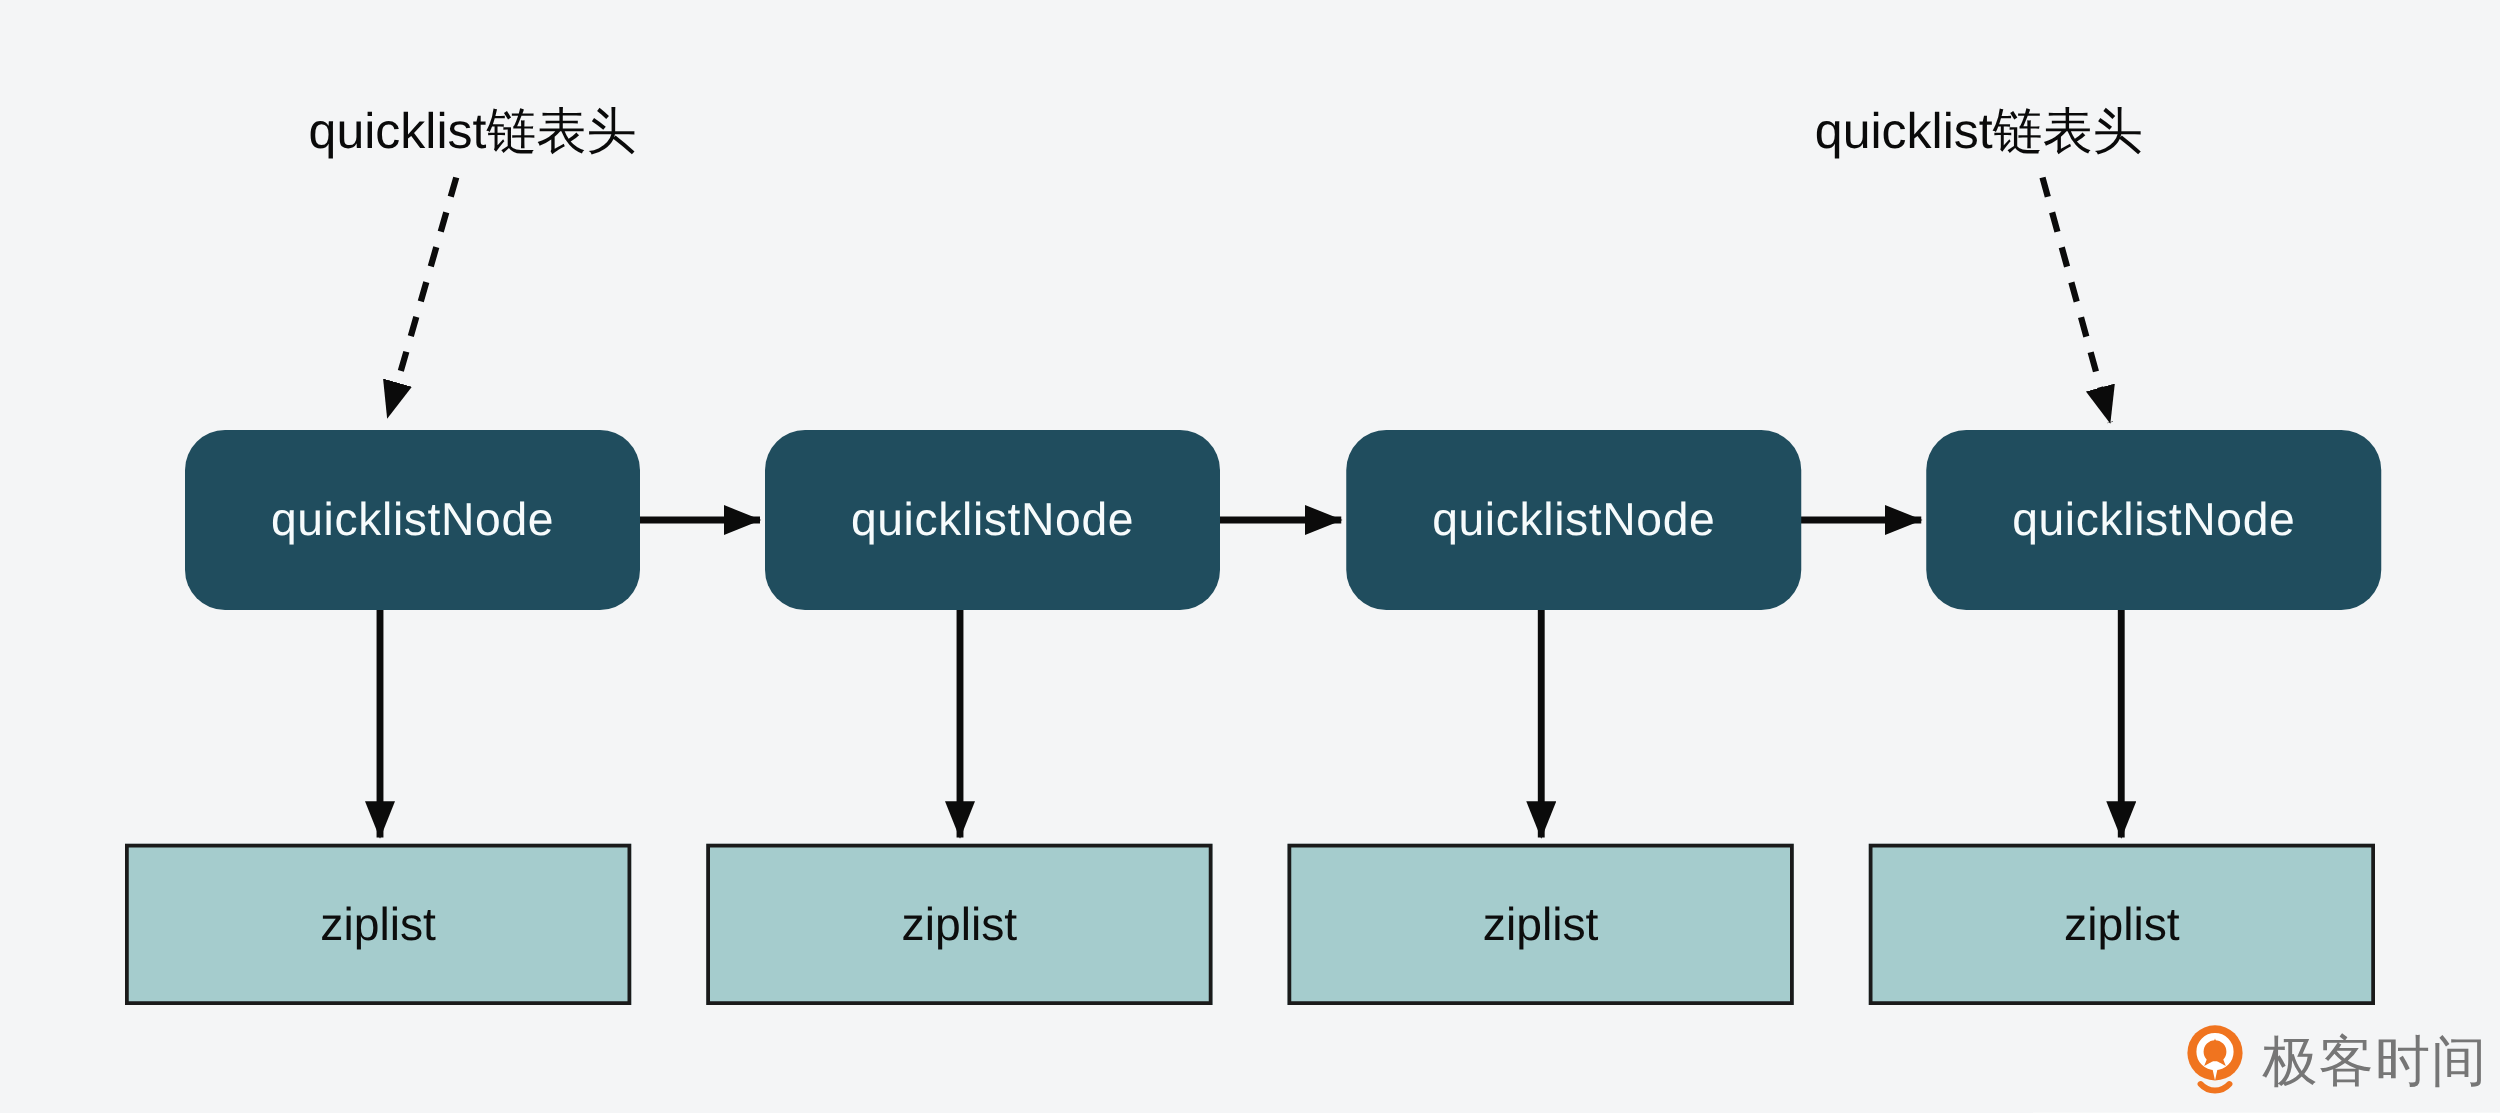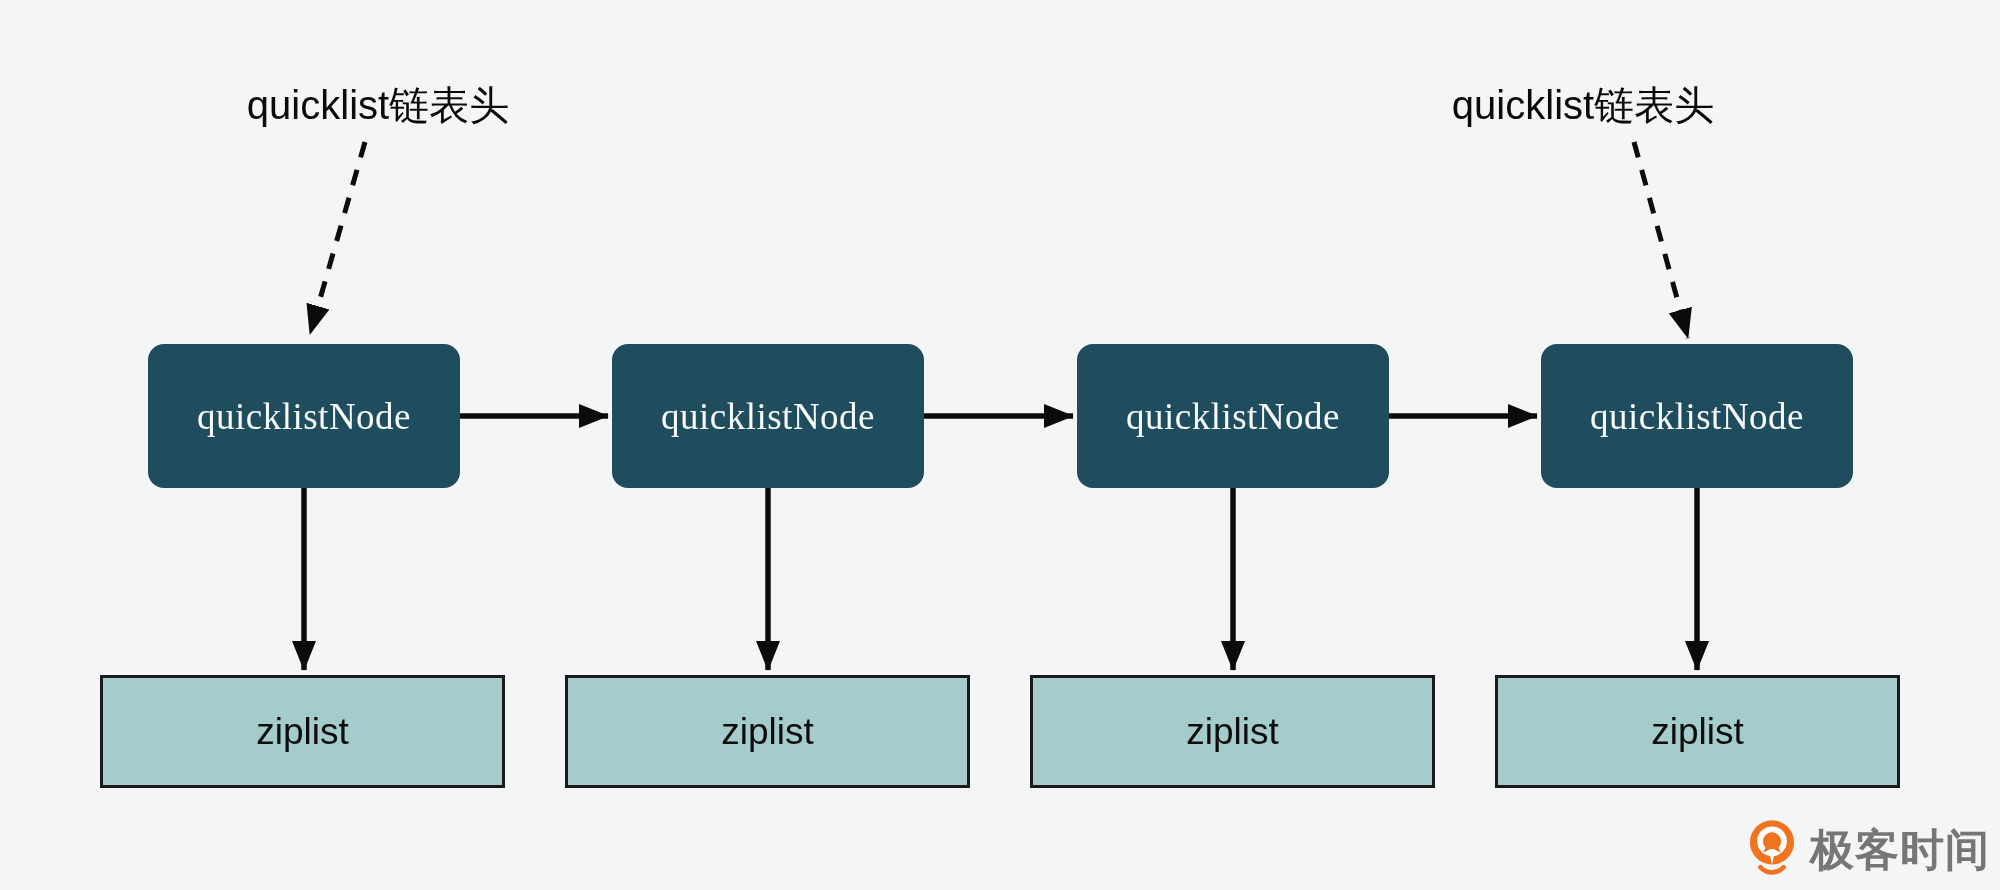--- a/index.html
+++ b/index.html
@@ -13,43 +13,42 @@
   .arrow-layer{position:absolute;left:0;top:0;width:2000px;height:890px;pointer-events:none;}
   .annotation{
     position:absolute;top:82px;
     transform:translateX(-50%);
     font-size:40px;line-height:1.15;color:#0a0a0a;
     white-space:nowrap;
   }
   .annotation.head{left:378px;}
   .annotation.tail{left:1583px;}
   .qnode{
-    position:absolute;top:344px;width:312px;height:144px;
-    background:#204d5e;border-radius:16px;
+    position:absolute;top:344px;width:364px;height:144px;
+    background:#204d5e;border-radius:32px;
     display:flex;align-items:center;justify-content:center;
     color:#f6fbfc;font-size:37px;letter-spacing:.5px;
     box-sizing:border-box;
-    font-family:Liberation Serif, serif;
   }
   .qnode.n1{left:148px;} .qnode.n2{left:612px;} .qnode.n3{left:1077px;} .qnode.n4{left:1541px;}
   .zip{
-    position:absolute;top:675px;width:405px;height:113px;
+    position:absolute;top:675px;width:405px;height:129px;
     background:#a5cccd;border:3px solid #1a1a1a;
     display:flex;align-items:center;justify-content:center;
     color:#0d0d0d;font-size:37px;
     box-sizing:border-box;
   }
   .zip.z1{left:100px;} .zip.z2{left:565px;} .zip.z3{left:1030px;} .zip.z4{left:1495px;}
   .logo{
     position:absolute;left:1748px;top:820px;
     display:flex;align-items:center;gap:14px;
   }
   .logo-text{
     font-size:44px;line-height:1;color:#767676;
-    font-weight:700;letter-spacing:1px;white-space:nowrap;
+    font-weight:400;letter-spacing:1px;white-space:nowrap;
   }
 </style>
 </head>
 <body>
 
 <div class="canvas">
 
   <svg class="arrow-layer" width="2000" height="890" viewBox="0 0 2000 890" xmlns="http://www.w3.org/2000/svg">
     <defs>
       <marker id="ah" markerUnits="userSpaceOnUse" markerWidth="34" markerHeight="26" refX="29" refY="12" orient="auto">

